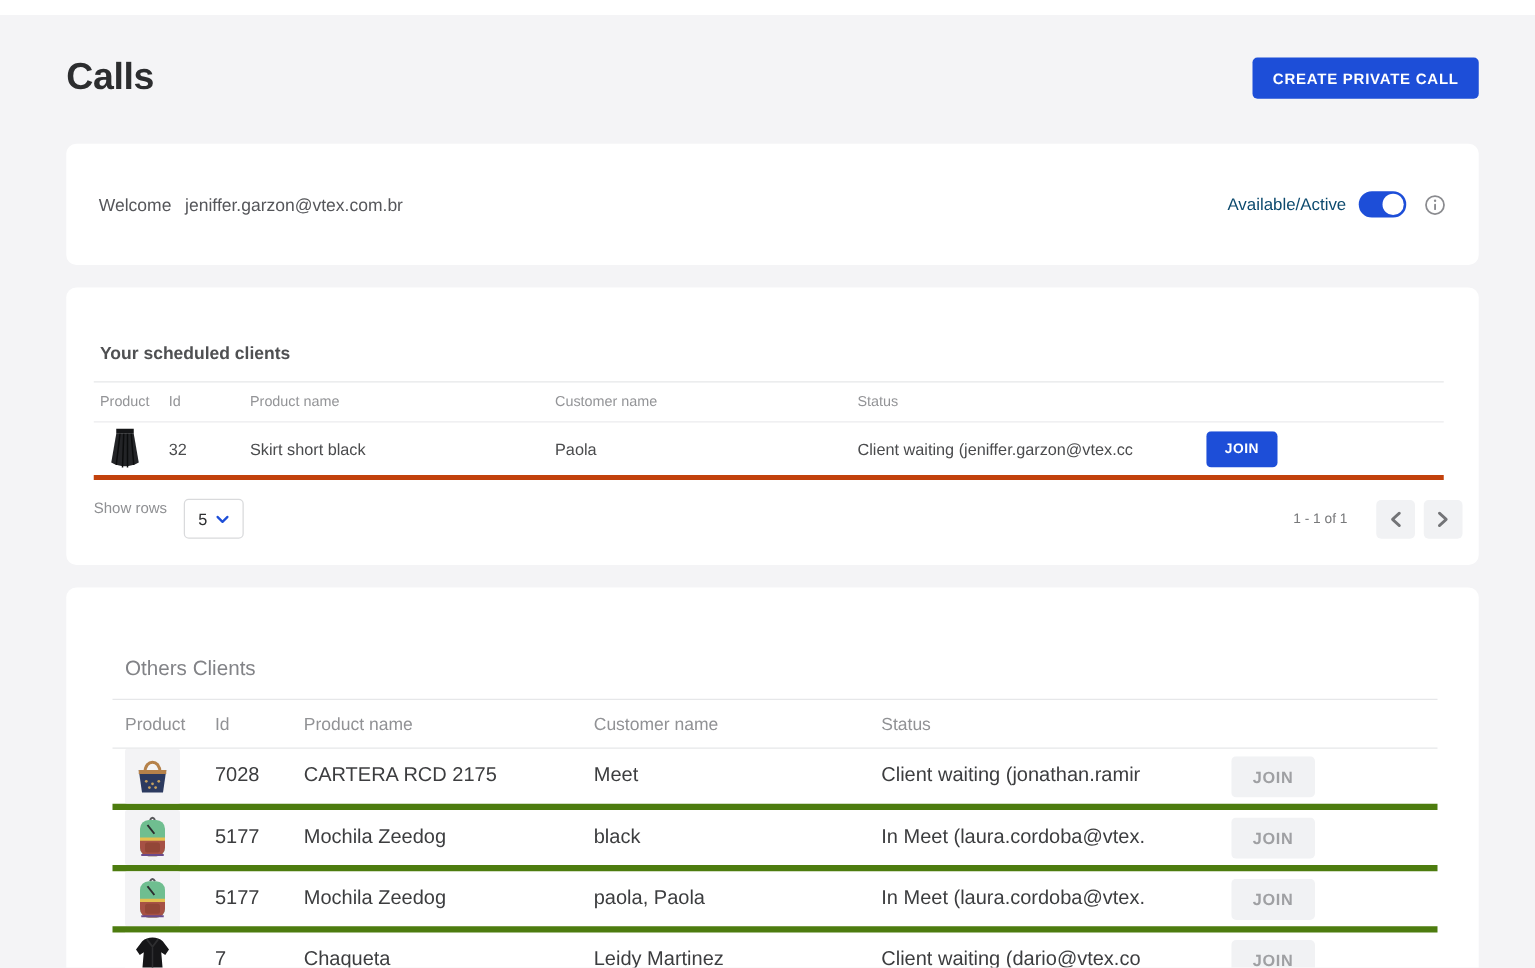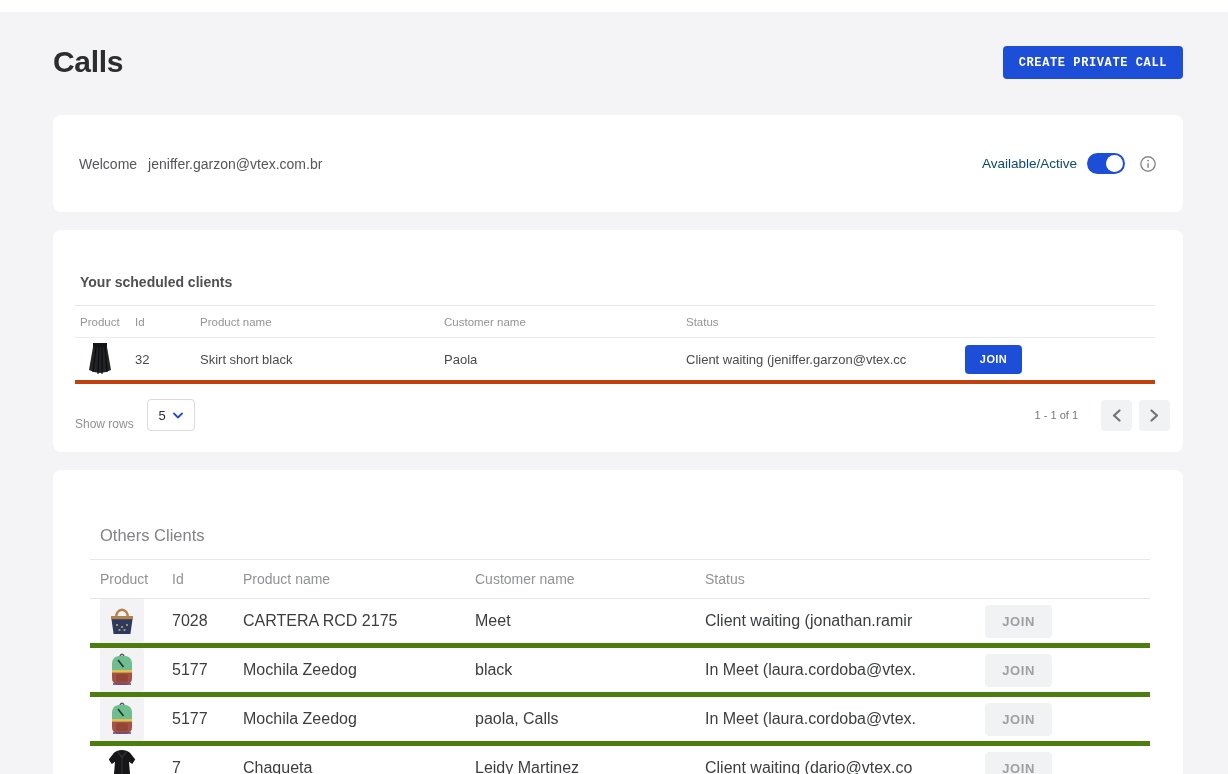--- a/index.html
+++ b/index.html
@@ -10,21 +10,21 @@
     color:#3c3d3f;
   }
   .topbar { height:12px; background:#ffffff; }
   .wrap { padding:28px 45px 0 53px; }
 
   
   .header-row { display:flex; justify-content:space-between; align-items:center; height:44px;gap:46px; }
   .page-title { font-size:30px; font-weight:bold; color:#2c2d2f; letter-spacing:-0.3px; }
   .btn-primary {
     background:#1d4ed8; color:#fff; border:none; border-radius:4px;
-    font-family:Liberation Mono, monospace;
+    font-family:Liberation Sans, sans-serif;
     font-size:12px; font-weight:bold; letter-spacing:0.6px;
     padding:10px 16px; height:33px; cursor:pointer;
   }
 
   
   .card { background:#fff; border-radius:8px; }
   .card-welcome {
     margin-top:31px; height:97px;
     display:flex; align-items:center; justify-content:space-between;
     padding:0 26px;
@@ -53,21 +53,21 @@
   }
   .t1-row { height:46px; font-size:13px; color:#4a4b4d; border-bottom:4px solid #c2410c; }
   .t1-head .cell:first-child, .t1-row .cell:first-child { padding-left:5px; }
   .cell { white-space:nowrap; overflow:hidden; }
   .join-primary {
     width:57px; height:29px; background:#1d4ed8; color:#fff; border:none;
     border-radius:4px; font-family:"Liberation Sans", sans-serif;
     font-size:11px; font-weight:bold; letter-spacing:0.4px; cursor:pointer;
   }
   .t1-footer { display:flex; align-items:center; justify-content:space-between; margin:8px -15px 0 0; height:46px; }
-  .footer-left { display:flex; align-items:flex-end; }
+  .footer-left { display:flex; align-items:flex-start; }
   .showrows-label { font-size:12px; color:#8f9093; }
   .rows-select {
     margin-left:13px; height:32px; min-width:48px; padding:0 10px;
     border:1px solid #d9dadc; border-radius:4px; background:#fff;
     display:flex; align-items:center; justify-content:center; gap:7px;
     font-size:13px; color:#2e2f31; cursor:pointer;
   }
   .footer-right { display:flex; align-items:center; }
   .range-text { font-size:11px; color:#77787a; margin-right:16px; }
   .page-btn {
@@ -244,21 +244,21 @@
           <rect x="12" y="8" width="20" height="29" rx="7" fill="#6fbe90"></rect>
           <path d="M12 24 v6 a7 7 0 0 0 7 7 h6 a7 7 0 0 0 7 -7 v-6 z" fill="#a65145"></path>
           <rect x="12" y="22" width="20" height="2.6" fill="#e5c04f"></rect>
           <rect x="16" y="26" width="12" height="8" rx="2" fill="#934637"></rect>
           <path d="M18 12 l5.5 7" stroke="#2c2d2f" stroke-width="1.6"></path>
           <path d="M13 36 h18" stroke="#6a4b8c" stroke-width="1.6"></path>
         </svg>
       </div>
       <div class="cell">5177</div>
       <div class="cell">Mochila Zeedog</div>
-      <div class="cell">paola, Calls</div>
+      <div class="cell">paola, Paola</div>
       <div class="cell">In Meet (laura.cordoba@vtex.</div>
       <div class="cell">
         <button class="join-secondary">JOIN</button>
       </div>
     </div>
 
     <div class="t2-row">
       <div class="cell">
         <svg class="prod-img" width="44" height="44" viewBox="0 0 44 44">
           <rect width="44" height="44" fill="#ffffff"></rect>

